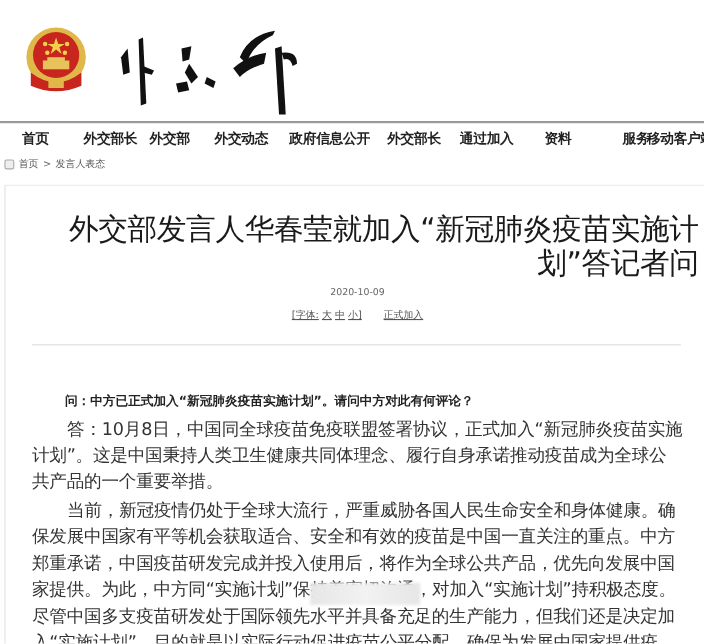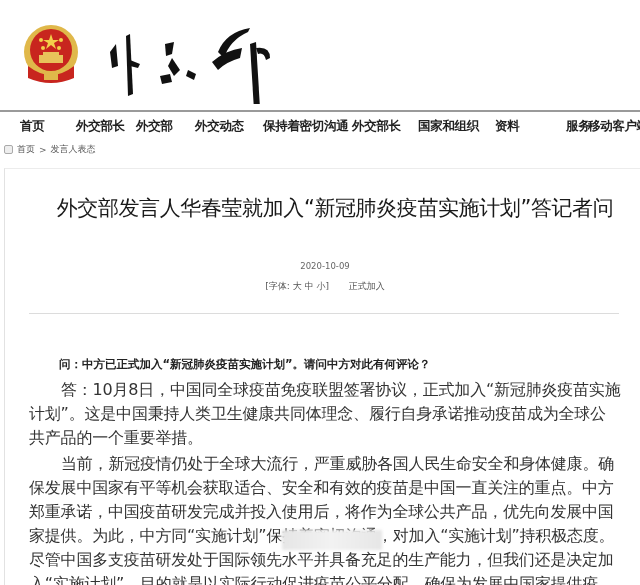--- a/index.html
+++ b/index.html
@@ -12,24 +12,24 @@
 
   .nav { position: absolute; left: 0; top: 110px; width: 640px; height: 28px; border-top: 2px solid #9a9a9a; }
   .nav-item { position: absolute; top: 6px; font-size: 12.5px; font-weight: bold; color: #222; white-space: nowrap; cursor: pointer; letter-spacing: -0.3px; }
 
   .breadcrumb { position: absolute; left: 4px; top: 143px; font-size: 9px; color: #666; display: flex; align-items: center; gap: 4px; }
   .bc-icon { width: 9px; height: 9px; border: 1px solid #aaa; border-radius: 2px; background: #eee; display: inline-block; }
   .bc-link { color: #555; cursor: pointer; }
 
   .content { position: absolute; left: 4px; top: 168px; width: 640px; height: 420px; border-left: 1px solid #e2e2e2; border-top: 1px solid #ececec; background: #fff; }
 
-  .title { position: absolute; left: 30px; top: 24px; width: 600px; text-align: center; font-size: 21px; line-height: 31px; color: #1a1a1a; font-weight: normal; letter-spacing: -0.4px; }
+  .title { position: absolute; left: 30px; top: 24px; width: 600px; text-align: right; font-size: 27px; line-height: 31px; color: #1a1a1a; font-weight: normal; letter-spacing: -0.4px; }
   .date { position: absolute; left: 0; top: 92px; width: 640px; text-align: center; font-size: 8.5px; color: #666; }
   .tools { position: absolute; left: 0; top: 111px; width: 640px; text-align: center; font-size: 9px; color: #555; }
-  .tools span { cursor: pointer; }
+  .tools span { cursor: pointer; text-decoration: underline; }
   .tools .gap { display: inline-block; width: 14px; }
 
   .divider { position: absolute; left: 24px; top: 144px; width: 590px; height: 1px; background: #dcdcdc; }
 
   .question { position: absolute; left: 54px; top: 188px; font-size: 11.5px; font-weight: bold; color: #222; }
   .para { position: absolute; left: 24px; width: 592px; font-size: 16px; line-height: 24px; color: #333; text-indent: 2em; letter-spacing: -0.2px; }
   .p1 { top: 209px; }
   .p2 { top: 283px; }
 
   .watermark { position: absolute; left: 282px; top: 530px; width: 100px; height: 20px; background: linear-gradient(90deg, #e6e6e6, #f2f2f2, #e6e6e6); filter: blur(1.5px); }
@@ -65,23 +65,23 @@
     <path d="M150 30 L156 28 L160 94 L154 96 Z" fill="#111"></path>
     <path d="M156 34 Q170 32 170 44 L166 46 Q164 38 158 40 Z" fill="#111"></path>
   </svg>
 </div>
 
 <nav class="nav">
   <span class="nav-item" style="left:20px">首页</span>
   <span class="nav-item" style="left:76px">外交部长</span>
   <span class="nav-item" style="left:136px">外交部</span>
   <span class="nav-item" style="left:195px">外交动态</span>
-  <span class="nav-item" style="left:263px">保持着密切沟通</span>
+  <span class="nav-item" style="left:263px">政府信息公开</span>
   <span class="nav-item" style="left:352px">外交部长</span>
-  <span class="nav-item" style="left:418px">国家和组织</span>
+  <span class="nav-item" style="left:418px">通过加入</span>
   <span class="nav-item" style="left:495px">资料</span>
   <span class="nav-item" style="left:566px">服务</span>
   <span class="nav-item" style="left:588px">移动客户端</span>
 </nav>
 
 <div class="breadcrumb">
   <span class="bc-icon"></span>
   <span class="bc-link">首页</span>
   <span>&gt;</span>
   <span class="bc-link">发言人表态</span>

